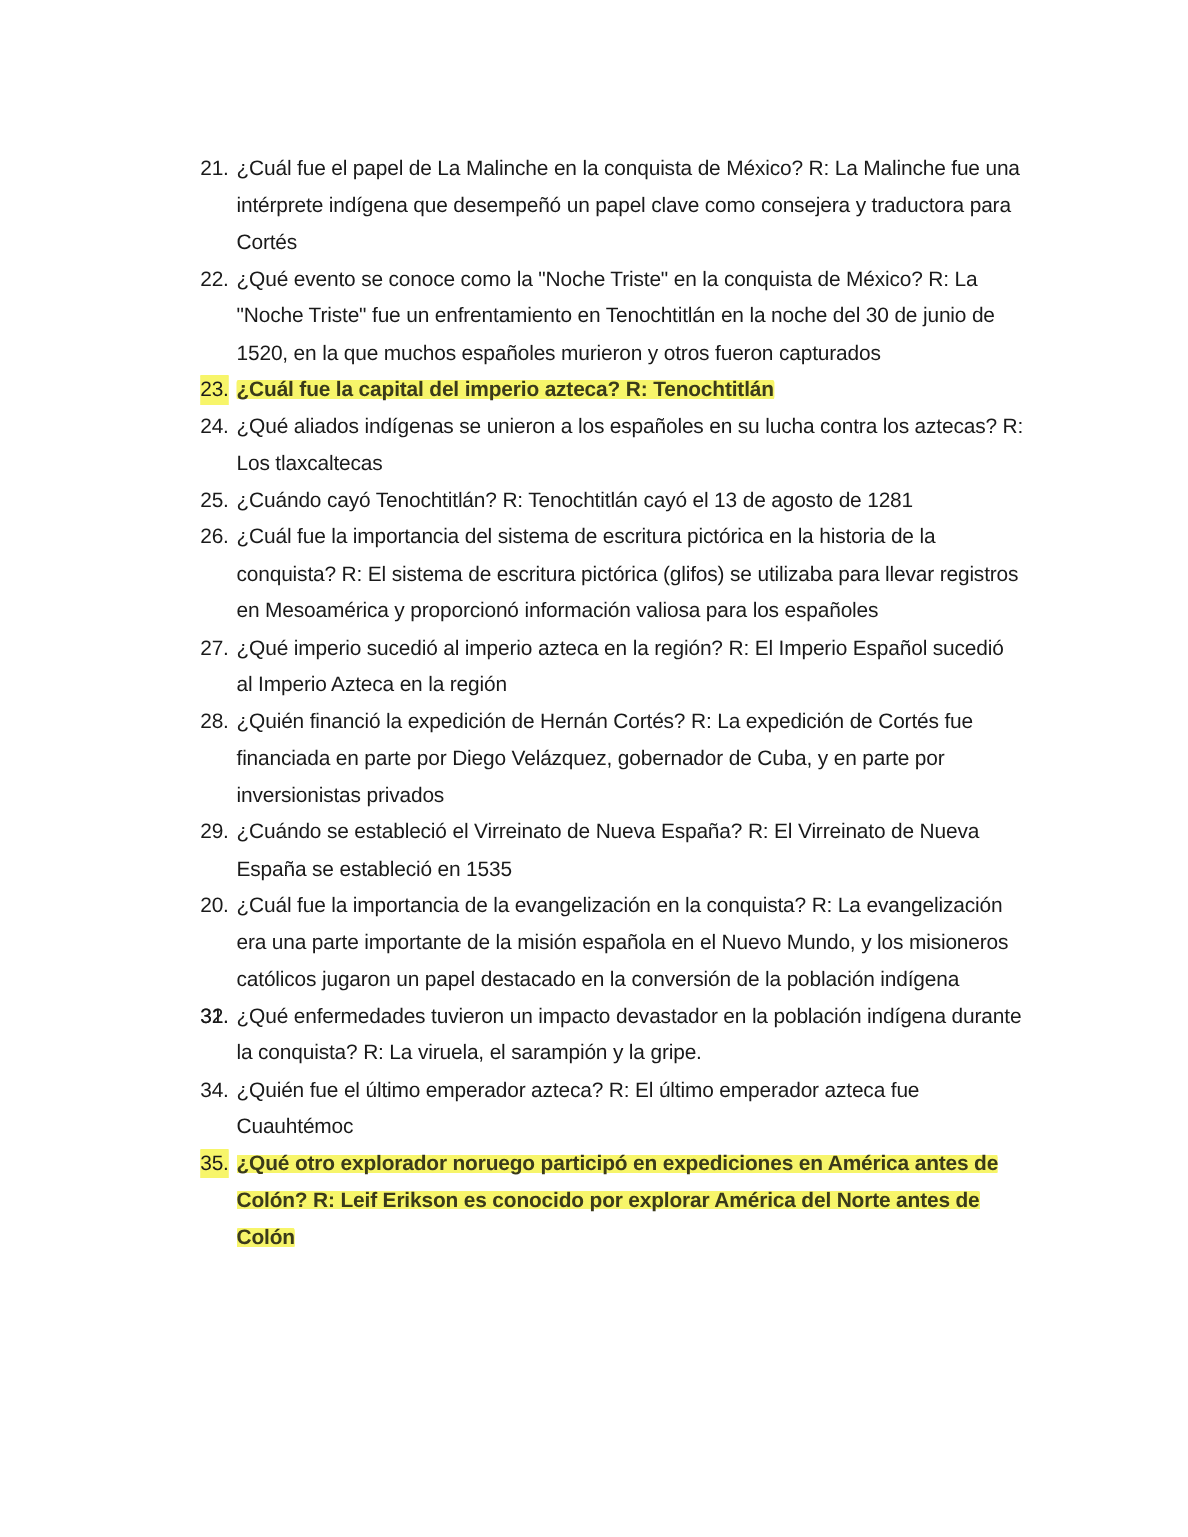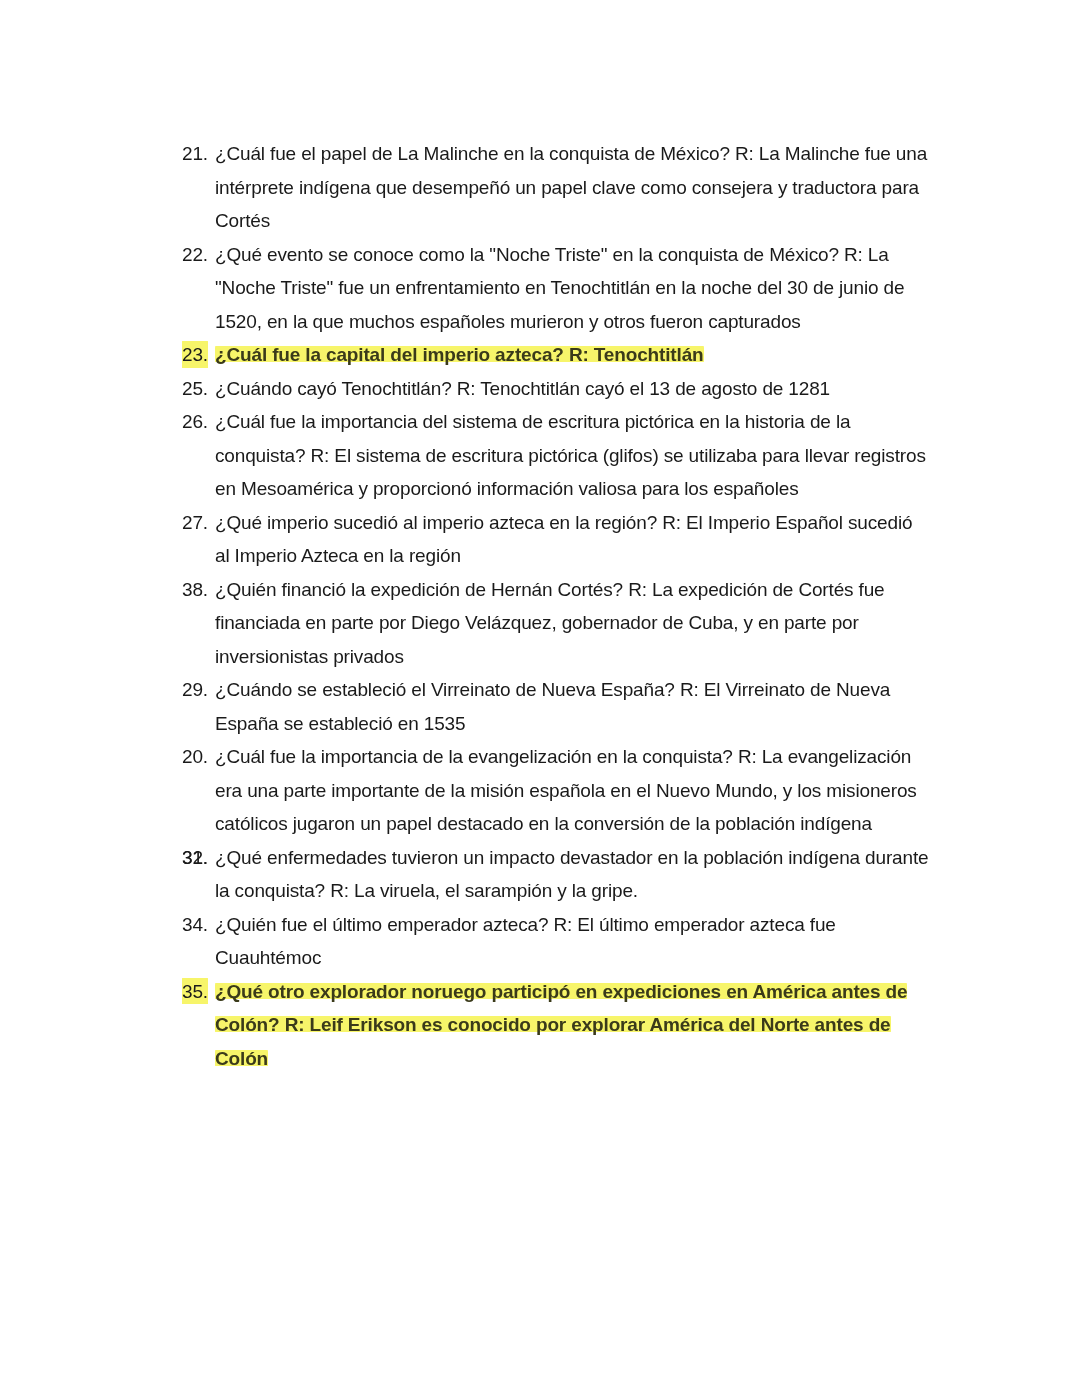--- a/index.html
+++ b/index.html
@@ -52,33 +52,37 @@
     </li>
     <li class="qa-item">
       <span class="qa-num">22.</span>
       <span>¿Qué evento se conoce como la "Noche Triste" en la conquista de México? R: La "Noche Triste" fue un enfrentamiento en Tenochtitlán en la noche del 30 de junio de 1520, en la que muchos españoles murieron y otros fueron capturados</span>
     </li>
     <li class="qa-item">
       <span class="qa-num hl">23.</span>
       <span class="hl hl-soft">¿Cuál fue la capital del imperio azteca? R: Tenochtitlán</span>
     </li>
     <li class="qa-item">
+      <span class="qa-num">24.</span>
+      <span>¿Qué aliados indígenas se unieron a los españoles en su lucha contra los aztecas? R: Los tlaxcaltecas</span>
+    </li>
+    <li class="qa-item">
       <span class="qa-num">25.</span>
       <span>¿Cuándo cayó Tenochtitlán? R: Tenochtitlán cayó el 13 de agosto de 1281</span>
     </li>
     <li class="qa-item">
       <span class="qa-num">26.</span>
       <span>¿Cuál fue la importancia del sistema de escritura pictórica en la historia de la conquista? R: El sistema de escritura pictórica (glifos) se utilizaba para llevar registros en Mesoamérica y proporcionó información valiosa para los españoles</span>
     </li>
     <li class="qa-item">
       <span class="qa-num">27.</span>
       <span>¿Qué imperio sucedió al imperio azteca en la región? R: El Imperio Español sucedió al Imperio Azteca en la región</span>
     </li>
     <li class="qa-item">
-      <span class="qa-num">38.</span>
+      <span class="qa-num">28.</span>
       <span>¿Quién financió la expedición de Hernán Cortés? R: La expedición de Cortés fue financiada en parte por Diego Velázquez, gobernador de Cuba, y en parte por inversionistas privados</span>
     </li>
     <li class="qa-item">
       <span class="qa-num">29.</span>
       <span>¿Cuándo se estableció el Virreinato de Nueva España? R: El Virreinato de Nueva España se estableció en 1535</span>
     </li>
     <li class="qa-item">
       <span class="qa-num">20.</span>
       <span>¿Cuál fue la importancia de la evangelización en la conquista? R: La evangelización era una parte importante de la misión española en el Nuevo Mundo, y los misioneros católicos jugaron un papel destacado en la conversión de la población indígena</span>
     </li>

